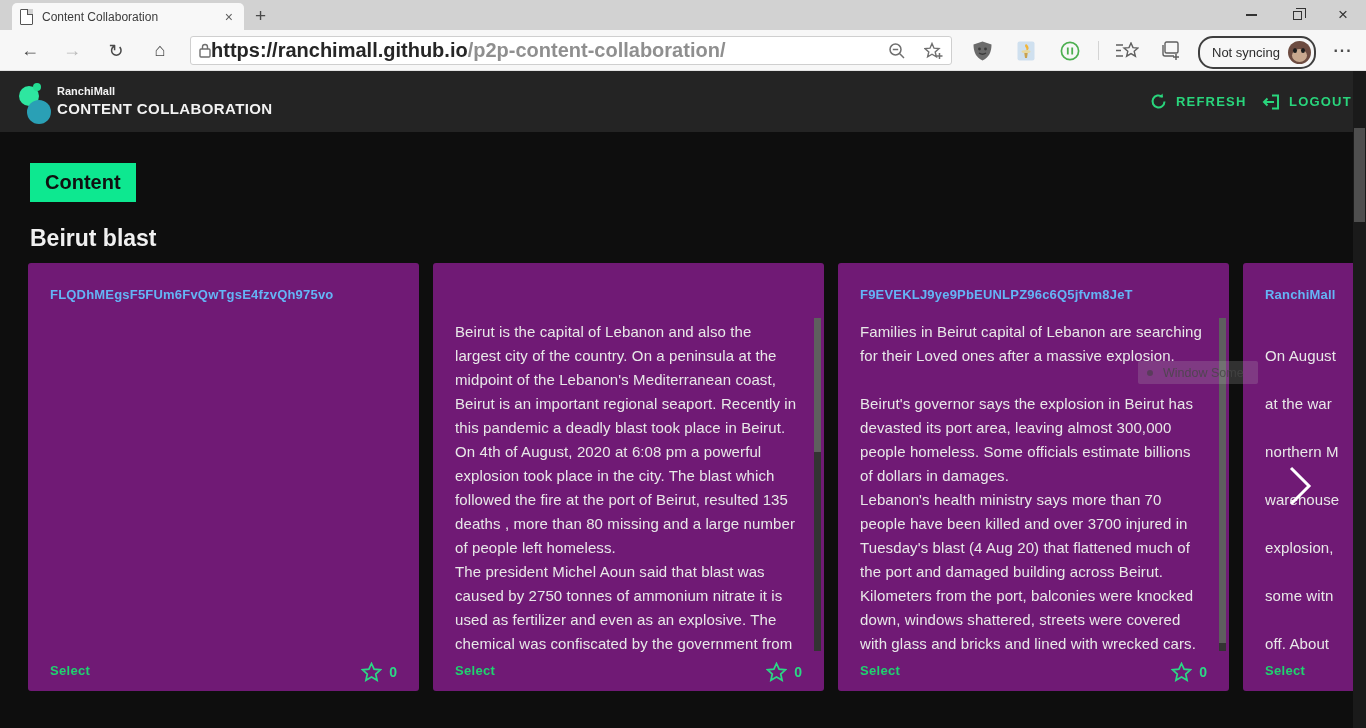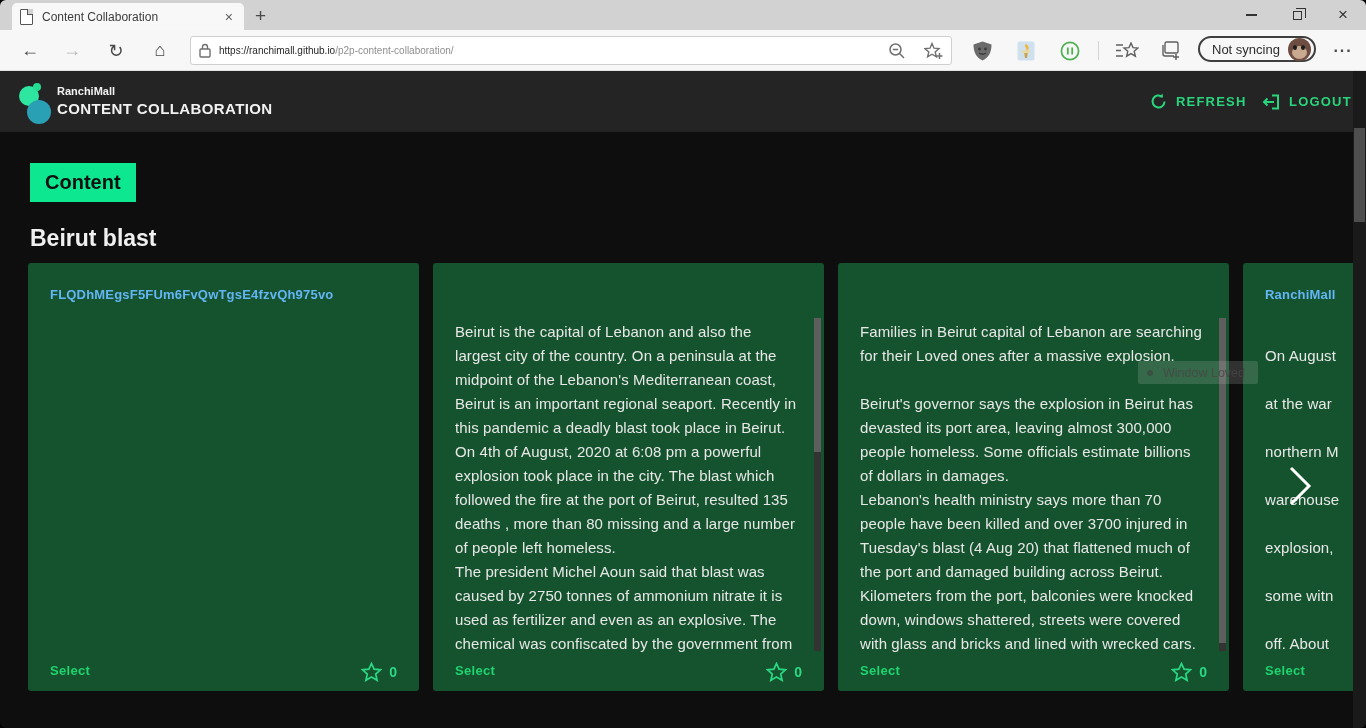--- a/index.html
+++ b/index.html
@@ -1,18 +1,18 @@
 <!DOCTYPE html>
 <html><head>
 <meta charset="utf-8">
 <style>
   * { margin:0; padding:0; box-sizing:border-box; }
   html,body { background:#000; }
   .stage { position:relative; width:1366px; height:728px; overflow:hidden;
-           background:#0e0e0e; font-family:"Liberation Sans", sans-serif;border-radius:6px; }
+           background:#0e0e0e; font-family:"Liberation Sans", sans-serif; }
 
   
   .titlebar { position:absolute; left:0; top:0; width:1366px; height:30px; background:#d2d2d2; }
   .tab { position:absolute; left:12px; top:3px; width:232px; height:27px; background:#f8f8f8;
          border-radius:5px 5px 0 0; display:flex; align-items:center; padding:0 8px; }
   .favicon { width:13px; height:16px; background:#fff; border:1.4px solid #555; border-radius:1px;
              position:relative; flex-shrink:0; }
   .favicon::after { content:""; position:absolute; right:-1px; top:-1px; width:5px; height:5px;
                     background:#d2d2d2; border-left:1.4px solid #555; border-bottom:1.4px solid #555; }
   .tab .tab-title { font-size:12px; color:#3c3c3c; margin-left:9px; flex:1; white-space:nowrap;
@@ -27,27 +27,27 @@
   .restoreglyph::before { content:""; position:absolute; left:2px; top:-4px; width:9px; height:9px;
             border:1.3px solid #333; border-left:none; border-bottom:none; }
 
   .toolbar { position:absolute; left:0; top:30px; width:1366px; height:41px; background:#f7f7f7;
              border-bottom:1px solid #e2e2e2; }
   .navico { position:absolute; top:0; height:41px; display:flex; align-items:center;
             justify-content:center; width:28px; font-size:18px; color:#4a4a4a; }
   .navico.disabled { color:#b9b9b9; }
   .urlbar { position:absolute; left:190px; top:6px; width:762px; height:29px; background:#ffffff;
             border:1px solid #cfcfcf; border-radius:3px; display:flex; align-items:center; padding:0 8px; }
-  .urltext { font-size:10px; margin-left:8px; white-space:nowrap; overflow:hidden; flex:1; }
+  .urltext { font-size:20px; margin-left:0; white-space:nowrap; overflow:hidden; flex:1;font-weight:bold; }
   .urltext .host { color:#262626; }
   .urltext .path { color:#8f8f8f; }
   .urlbar svg { flex-shrink:0; }
   .extico { position:absolute; top:0; height:41px; display:flex; align-items:center; justify-content:center; }
   .vsep { position:absolute; left:1098px; top:11px; width:1px; height:19px; background:#d4d4d4; }
-  .profile-pill { position:absolute; left:1198px; top:6px; height:26px; border:2px solid #3f3f3f;
+  .profile-pill { position:absolute; left:1198px; top:6px; height:33px; border:2px solid #3f3f3f;
                   border-radius:15px; display:flex; align-items:center; padding:0 3px 0 12px; background:#f7f7f7; }
   .profile-pill .plabel { font-size:13px; color:#2c2c2c; margin-right:8px; }
   .avatar { width:23px; height:23px; border-radius:50%; background:#6d4c41; position:relative; overflow:hidden; }
   .avatar .muzzle { position:absolute; left:4px; top:8px; width:15px; height:13px; border-radius:50%;
                     background:#c9a98f; }
   .avatar .eye { position:absolute; top:7px; width:4px; height:5px; border-radius:50%; background:#1c1c1c; }
   .avatar .eye.l { left:5px; } .avatar .eye.r { left:13px; }
   .menu-dots { position:absolute; left:1326px; top:0; width:34px; height:41px; display:flex;
                align-items:center; justify-content:center; font-size:16px; color:#4a4a4a;
                letter-spacing:1px; font-weight:bold; }
@@ -60,21 +60,21 @@
   .hbtn { position:absolute; top:0; height:61px; display:flex; align-items:center; gap:9px;
           color:#29d57c; font-size:13px; font-weight:bold; letter-spacing:1.2px; }
   .hbtn svg { display:block; }
 
   .chip { position:absolute; left:30px; top:163px; background:#0de890; color:#101010;
           font-size:20px; font-weight:800; padding:8px 15px; }
   .subtitle { position:absolute; left:30px; top:225px; color:#f0f0f0; font-size:23px; font-weight:bold; }
 
   .cards { position:absolute; left:28px; top:263px; width:1338px; height:428px; display:flex;
            gap:14px; overflow:hidden; }
-  .card { position:relative; width:391px; height:428px; background:#14532d; border-radius:3px;
+  .card { position:relative; width:391px; height:428px; background:#701a75; border-radius:3px;
           flex-shrink:0; }
   .card-id { position:absolute; left:22px; top:24px; color:#64b5f6; font-size:13px; font-weight:bold;
              letter-spacing:0.2px; white-space:nowrap; overflow:hidden; max-width:350px; }
   .card-body { position:absolute; left:22px; top:57px; width:343px; height:335px; overflow:hidden;
                color:#e8e8e8; font-size:15px; line-height:24px; white-space:pre-line; letter-spacing:0.1px; }
   .card-body .frag { white-space:nowrap; height:24px; }
   .sb { position:absolute; right:3px; top:55px; width:7px; height:333px; background:#333333; }
   .sb-thumb { position:absolute; left:0; top:0; width:7px; background:#5e5e5e; }
   .card-select { position:absolute; left:22px; bottom:13px; color:#1fd36f; font-size:13px;
                  font-weight:bold; letter-spacing:0.3px; cursor:pointer; }
@@ -242,20 +242,21 @@
       <div class="card-select">Select</div>
       <div class="card-star">
         <svg width="21" height="20" viewBox="0 0 21 20">
           <path d="M10.5 1.5 L13.1 7.2 L19.5 7.8 L14.7 12 L16.1 18.2 L10.5 15 L4.9 18.2 L6.3 12 L1.5 7.8 L7.9 7.2 Z" fill="none" stroke="#2bd985" stroke-width="1.7"></path>
         </svg>
         <span class="cnt">0</span>
       </div>
     </div>
 
     <div class="card">
+      <div class="card-id">F9EVEKLJ9ye9PbEUNLPZ96c6Q5jfvm8JeT</div>
       <div class="card-body">Families in Beirut capital of Lebanon are searching for their Loved ones after a massive explosion.
 
 Beirut's governor says the explosion in Beirut has devasted its port area, leaving almost 300,000 people homeless. Some officials estimate billions of dollars in damages.
 Lebanon's health ministry says more than 70 people have been killed and over 3700 injured in Tuesday's blast (4 Aug 20) that flattened much of the port and damaged building across Beirut. Kilometers from the port, balconies were knocked down, windows shattered, streets were covered with glass and bricks and lined with wrecked cars. The impact from the</div>
       <div class="sb">
           <div class="sb-thumb" style="height:325px;"></div>
         </div>
       <div class="card-select">Select</div>
       <div class="card-star">
         <svg width="21" height="20" viewBox="0 0 21 20">
@@ -288,20 +289,20 @@
     </div>
 
   </div>
 
   <svg class="chevron-next" width="30" height="44" viewBox="0 0 30 44">
     <polyline points="7,4 25,22 7,40" fill="none" stroke="#ffffff" stroke-width="3"></polyline>
   </svg>
 
   <div class="snip-ghost">
     <span class="dot"></span>
-    <span class="stxt">Window Loved</span>
+    <span class="stxt">Window Some</span>
   </div>
 
   <div class="pagescroll">
     <div class="pthumb"></div>
   </div>
 
 </div>
 
 </body></html>

